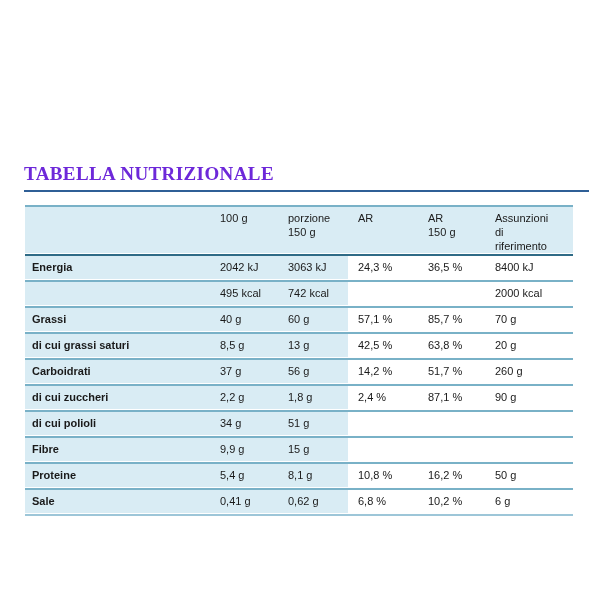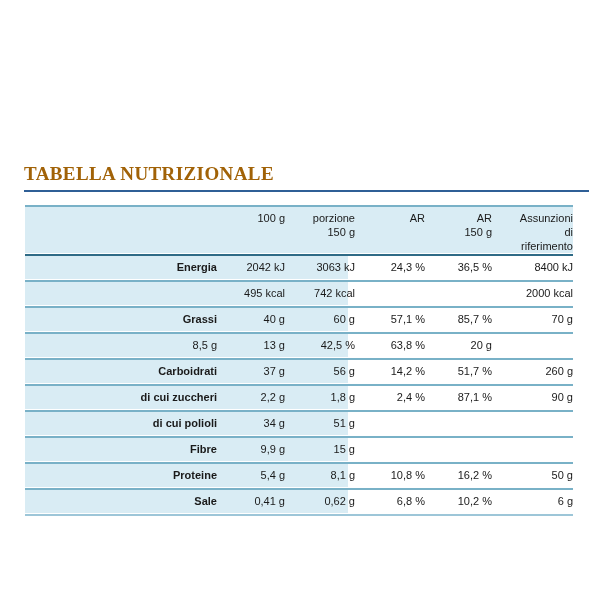--- a/index.html
+++ b/index.html
@@ -3,28 +3,28 @@
 <meta charset="utf-8">
 <style>
   html,body { margin:0; padding:0; }
   body {
     width:600px; height:600px; background:#ffffff; position:relative;
     font-family:"Liberation Sans", sans-serif; color:#1a1a1a; overflow:hidden;
   }
   .page-title {
     position:absolute; left:24px; top:163px;
     font-family:"Liberation Serif", serif; font-size:19px; font-weight:600;
-    letter-spacing:0.4px; color:#a16207; white-space:nowrap;
+    letter-spacing:0.4px; color:#6d28d9; white-space:nowrap;
   }
   .title-rule {
     position:absolute; left:24px; top:190px; width:565px; height:2px;
     background:#2f5f96;
   }
   .ntable {
-    position:absolute; left:25px; top:205px; width:548px; font-size:11px;text-align:right;
+    position:absolute; left:25px; top:205px; width:548px; font-size:11px;
   }
   .t-topline { height:2px; background:#79b1c7; }
   .t-header {
     display:grid; grid-template-columns:192px 68px 70px 70px 67px 81px;
     background:#d9ecf4; min-height:40px; padding-top:4px;
     align-items:start;
   }
   .t-header .cell {
     font-weight:bold; line-height:14px; white-space:pre-line;
   }
@@ -82,20 +82,21 @@
       </div>
       <div class="t-row">
         <div class="cell label">Grassi</div>
         <div class="cell value">40 g</div>
         <div class="cell value">60 g</div>
         <div class="cell value">57,1 %</div>
         <div class="cell value">85,7 %</div>
         <div class="cell value">70 g</div>
       </div>
       <div class="t-row">
+        <div class="cell label">di cui grassi saturi</div>
         <div class="cell value">8,5 g</div>
         <div class="cell value">13 g</div>
         <div class="cell value">42,5 %</div>
         <div class="cell value">63,8 %</div>
         <div class="cell value">20 g</div>
       </div>
       <div class="t-row">
         <div class="cell label">Carboidrati</div>
         <div class="cell value">37 g</div>
         <div class="cell value">56 g</div>

